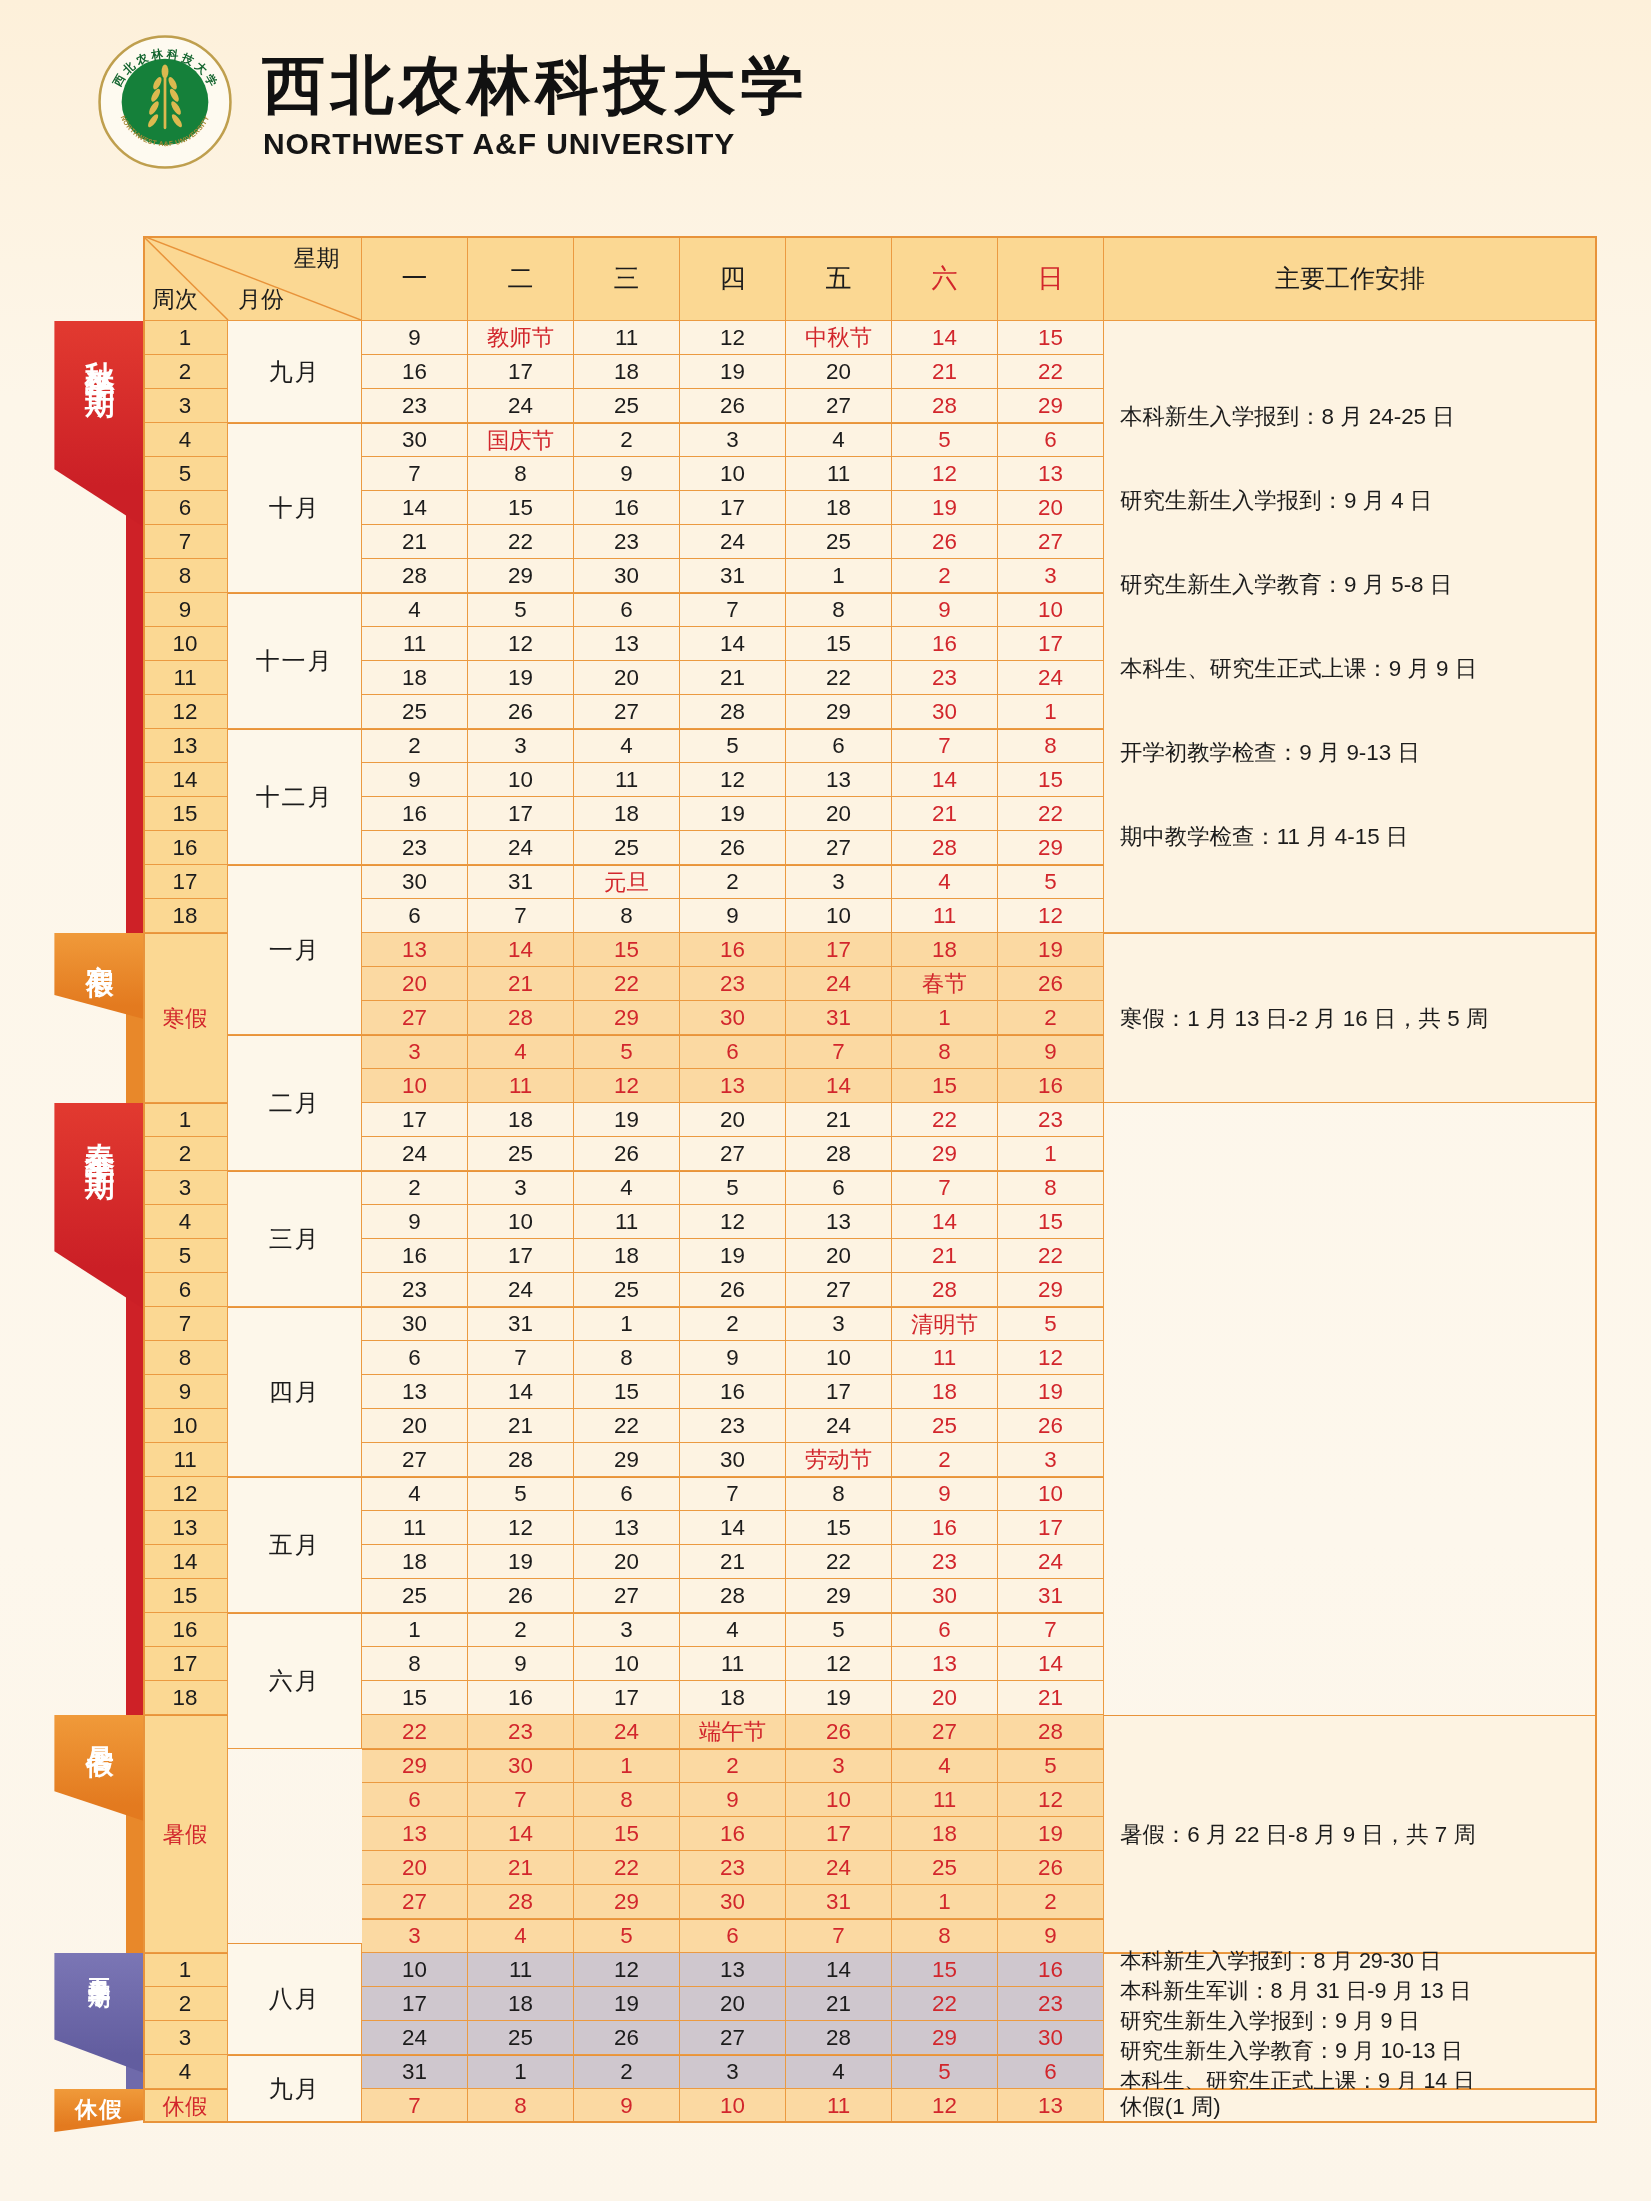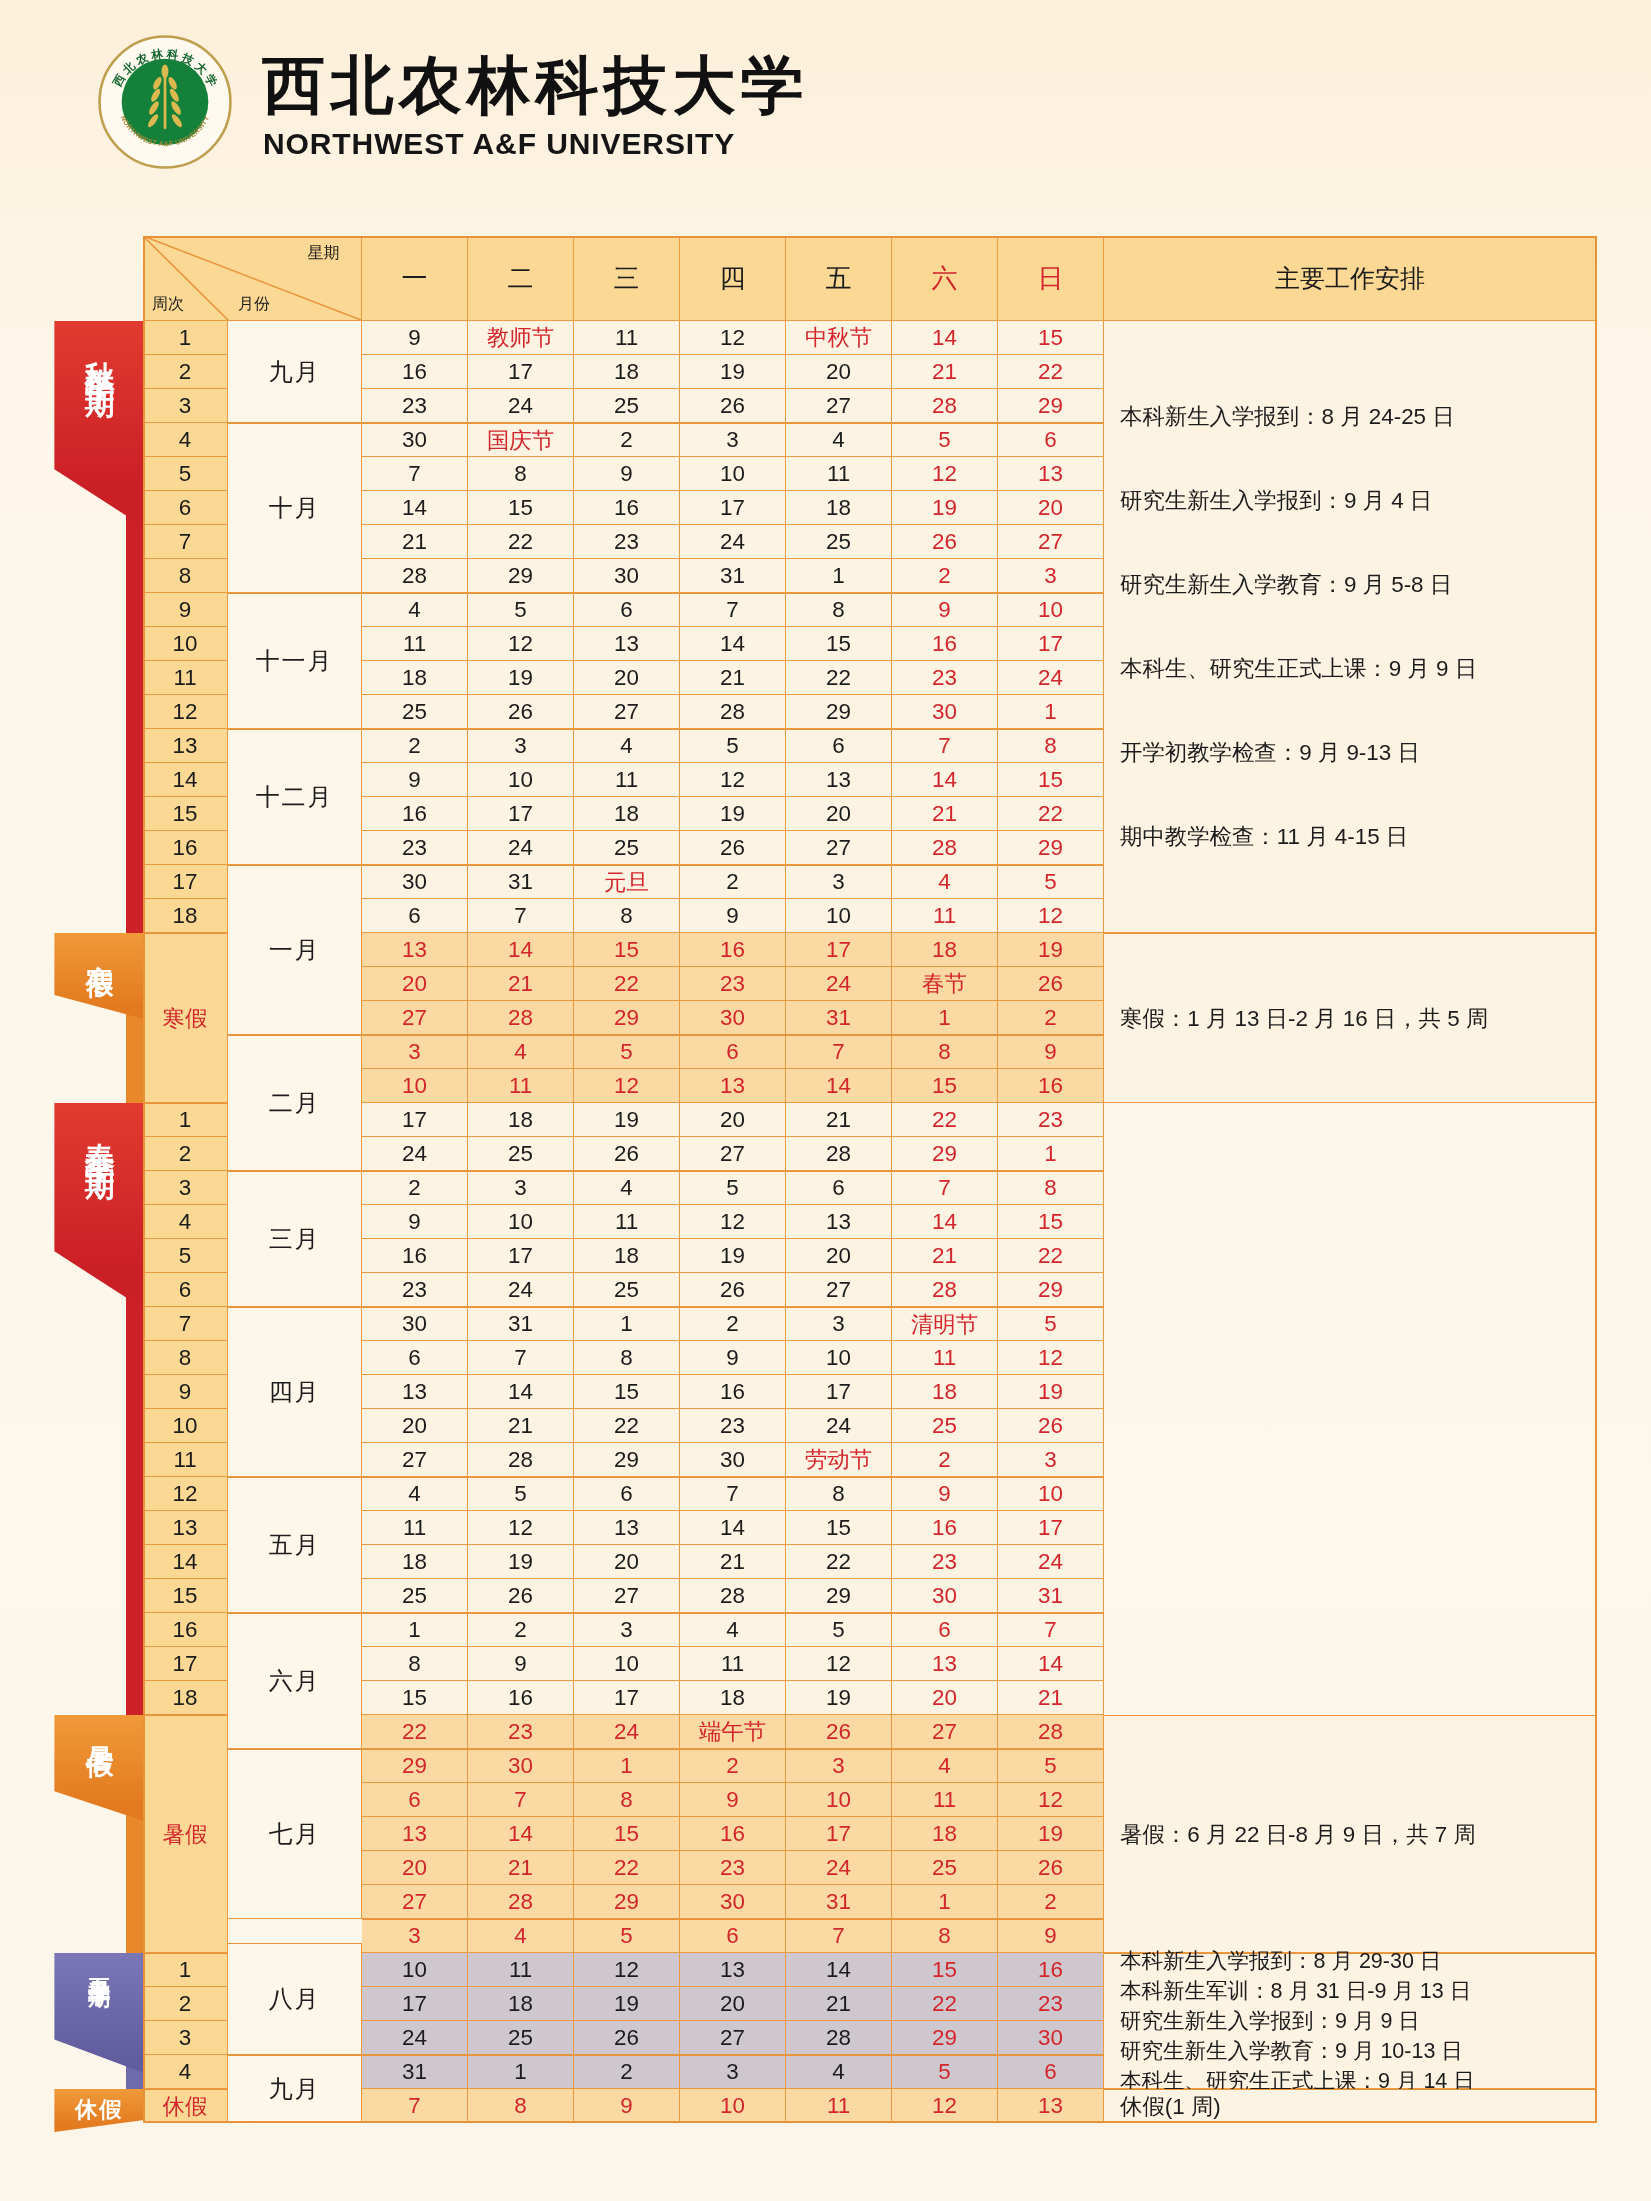--- a/index.html
+++ b/index.html
@@ -36,21 +36,21 @@
   .tt{border-top:1.8px solid #e8933a;}
   .note{flex-direction:column;align-items:flex-start;justify-content:center;
     padding-left:16px;font-size:22.4px;}
   .nline{line-height:45px;white-space:nowrap;}
   .note.small .nline{line-height:30px;font-size:21.5px;}
   .frame{grid-column:2/12;grid-row:1/55;border:2.2px solid #e8933a;pointer-events:none;z-index:6;}
   
   .corner{grid-column:2/4;grid-row:1/2;position:relative;background:#fbd893;
     border-right:1.3px solid #eb9a41;border-bottom:1.8px solid #eb9a41;}
   .corner svg{position:absolute;inset:0;width:100%;height:100%;}
-  .corner span{position:absolute;font-size:16px;}
+  .corner span{position:absolute;font-size:23px;}
   .corner .ls{right:21.5px;top:7.2px;}
   .corner .lm{left:95px;bottom:5.4px;}
   .corner .lw{left:9px;bottom:5.4px;}
   
   .ribbon{grid-column:1/2;position:relative;z-index:4;}
   .strip{position:absolute;top:0;bottom:0;right:-0.9px;width:18px;}
   .strip.red{background:#ce2127;}
   .strip.orange{background:#e8882a;}
   .strip.purple{background:#6f6aab;}
   .badge{position:absolute;top:0;left:5.4px;right:-0.9px;
@@ -166,21 +166,20 @@
       <div class="cell month" style="grid-area: 2 / 3 / 5 / 4;">九月</div>
       <div class="cell month tt" style="grid-area: 5 / 3 / 10 / 4;">十月</div>
       <div class="cell month tt" style="grid-area: 10 / 3 / 14 / 4;">十一月</div>
       <div class="cell month tt" style="grid-area: 14 / 3 / 18 / 4;">十二月</div>
       <div class="cell month tt" style="grid-area: 18 / 3 / 23 / 4;">一月</div>
       <div class="cell month tt" style="grid-area: 23 / 3 / 27 / 4;">二月</div>
       <div class="cell month tt" style="grid-area: 27 / 3 / 31 / 4;">三月</div>
       <div class="cell month tt" style="grid-area: 31 / 3 / 36 / 4;">四月</div>
       <div class="cell month tt" style="grid-area: 36 / 3 / 40 / 4;">五月</div>
       <div class="cell month tt" style="grid-area: 40 / 3 / 44 / 4;">六月</div>
-      <div class="cell month tt" style="grid-area: 44 / 3 / 49 / 4;">七月</div>
       <div class="cell month tt" style="grid-area: 49 / 3 / 53 / 4; margin-top: 24px;">八月</div>
       <div class="cell month tt" style="grid-area: 53 / 3 / 55 / 4;">九月</div>
       <div class="cell day" style="grid-area: 2 / 4 / 3 / 5;">9</div>
       <div class="cell day redtxt" style="grid-area: 2 / 5 / 3 / 6;">教师节</div>
       <div class="cell day" style="grid-area: 2 / 6 / 3 / 7;">11</div>
       <div class="cell day" style="grid-area: 2 / 7 / 3 / 8;">12</div>
       <div class="cell day redtxt" style="grid-area: 2 / 8 / 3 / 9;">中秋节</div>
       <div class="cell day redtxt" style="grid-area: 2 / 9 / 3 / 10;">14</div>
       <div class="cell day redtxt" style="grid-area: 2 / 10 / 3 / 11;">15</div>
       <div class="cell day" style="grid-area: 3 / 4 / 4 / 5;">16</div>

